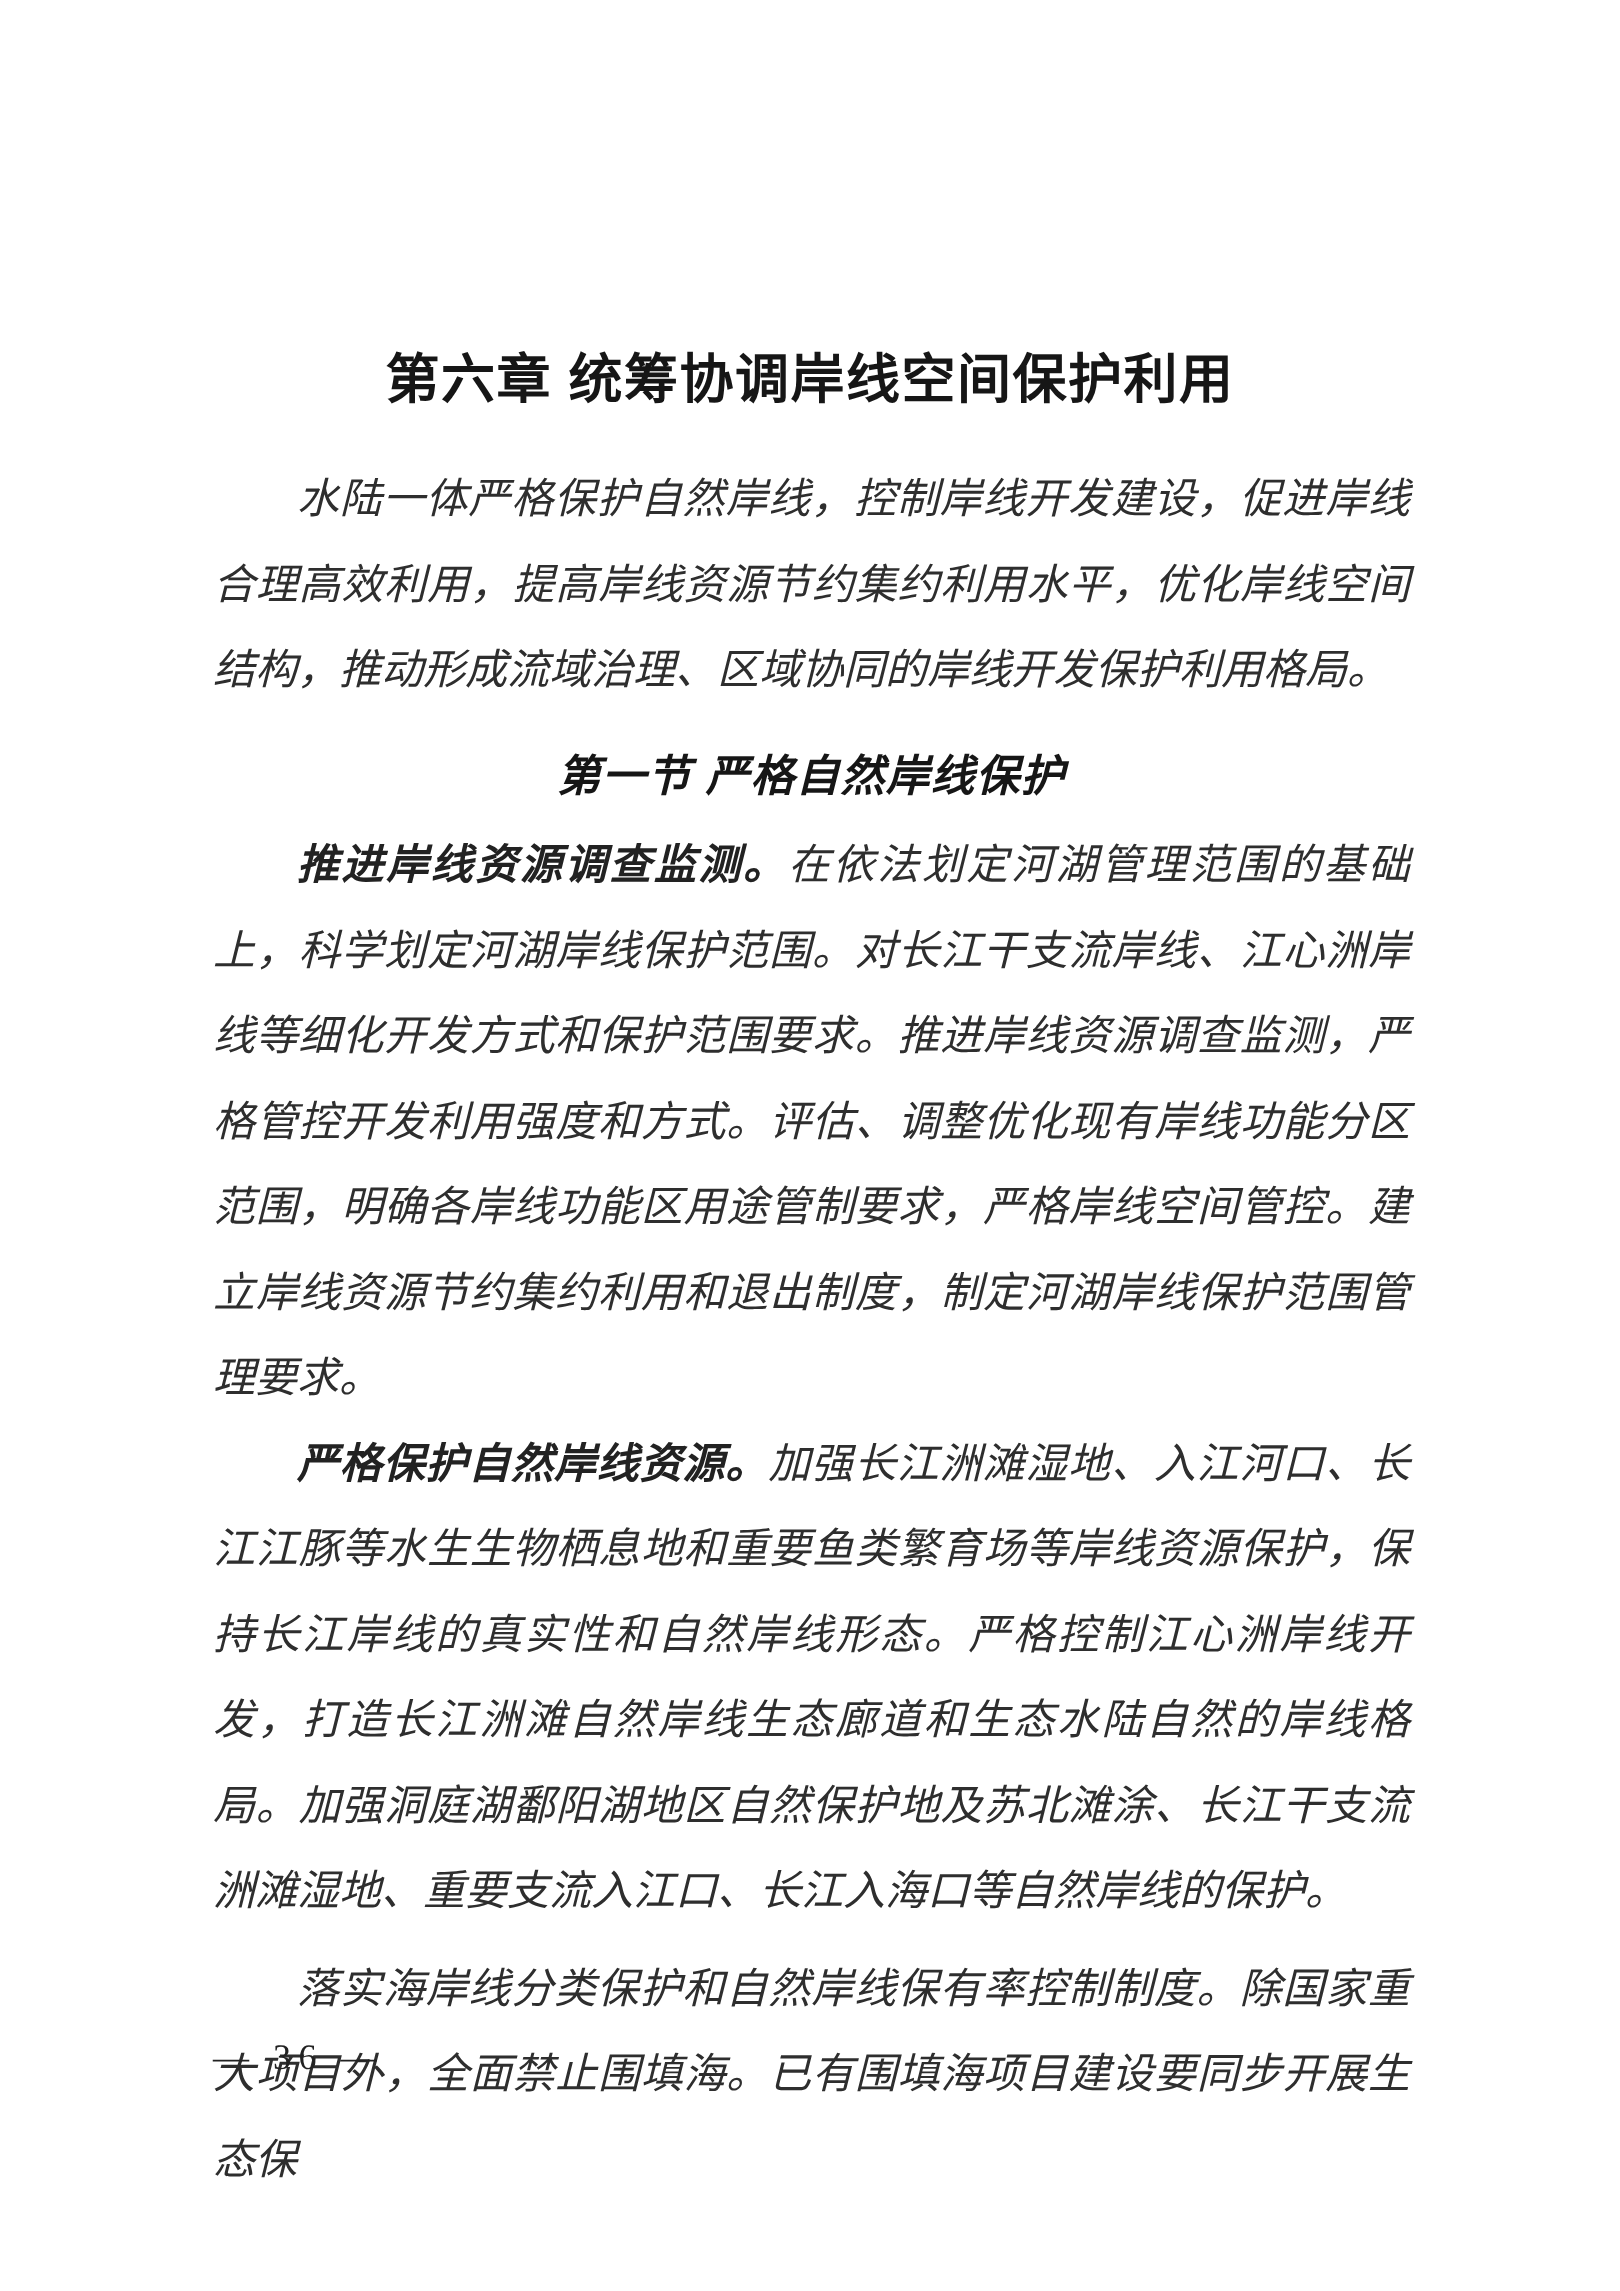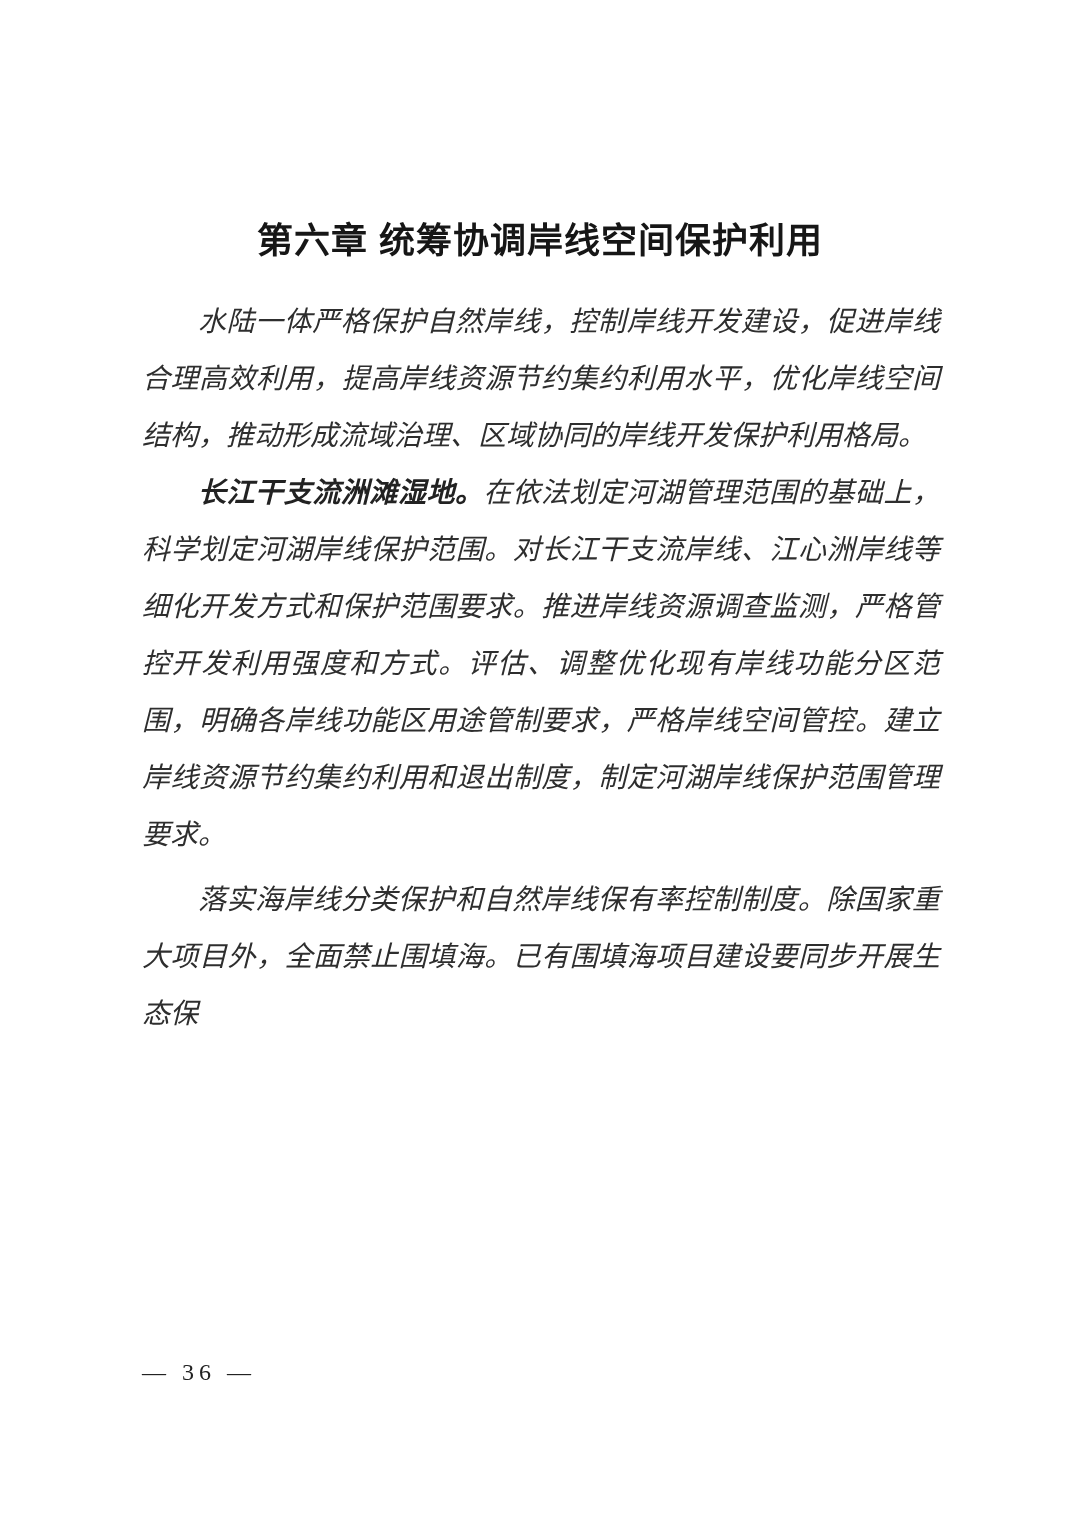--- a/index.html
+++ b/index.html
@@ -6,21 +6,21 @@
   .page {
     position: relative;
     width: 1080px;
     height: 1527px;
     margin: 0 auto;
     background: #ffffff;
     overflow: hidden;
     color: #303030;
   }
   .chapter-title {
-    margin: 0;
+    margin: 12px;
     padding-top: 219px;
     text-align: center;
     font-family: "Liberation Sans", "DejaVu Sans", sans-serif;
     font-weight: 700;
     font-size: 36px;
     line-height: 44px;
     letter-spacing: 1px;
     color: #161616;
   }
   .content {
@@ -64,23 +64,25 @@
 <body>
 
 <div class="page">
 
   <h1 class="chapter-title">第六章 统筹协调岸线空间保护利用</h1>
 
   <div class="content">
 
     <p class="para para-intro"><strong></strong><span>水陆一体严格保护自然岸线，控制岸线开发建设，促进岸线合理高效利用，提高岸线资源节约集约利用水平，优化岸线空间结构，推动形成流域治理、区域协同的岸线开发保护利用格局。</span></p>
 
+    <h2 class="section-title">第一节 严格自然岸线保护</h2>
 
-    <p class="para"><strong>长江干支流洲滩湿地。</strong><span>在依法划定河湖管理范围的基础上，科学划定河湖岸线保护范围。对长江干支流岸线、江心洲岸线等细化开发方式和保护范围要求。推进岸线资源调查监测，严格管控开发利用强度和方式。评估、调整优化现有岸线功能分区范围，明确各岸线功能区用途管制要求，严格岸线空间管控。建立岸线资源节约集约利用和退出制度，制定河湖岸线保护范围管理要求。</span></p>
+    <p class="para"><strong>推进岸线资源调查监测。</strong><span>在依法划定河湖管理范围的基础上，科学划定河湖岸线保护范围。对长江干支流岸线、江心洲岸线等细化开发方式和保护范围要求。推进岸线资源调查监测，严格管控开发利用强度和方式。评估、调整优化现有岸线功能分区范围，明确各岸线功能区用途管制要求，严格岸线空间管控。建立岸线资源节约集约利用和退出制度，制定河湖岸线保护范围管理要求。</span></p>
 
+    <p class="para"><strong>严格保护自然岸线资源。</strong><span>加强长江洲滩湿地、入江河口、长江江豚等水生生物栖息地和重要鱼类繁育场等岸线资源保护，保持长江岸线的真实性和自然岸线形态。严格控制江心洲岸线开发，打造长江洲滩自然岸线生态廊道和生态水陆自然的岸线格局。加强洞庭湖鄱阳湖地区自然保护地及苏北滩涂、长江干支流洲滩湿地、重要支流入江口、长江入海口等自然岸线的保护。</span></p>
 
     <p class="para para-last"><strong></strong><span>落实海岸线分类保护和自然岸线保有率控制制度。除国家重大项目外，全面禁止围填海。已有围填海项目建设要同步开展生态保</span></p>
 
   </div>
 
   <div class="page-number">— 36 —</div>
 
 </div>
 
 </body></html>

